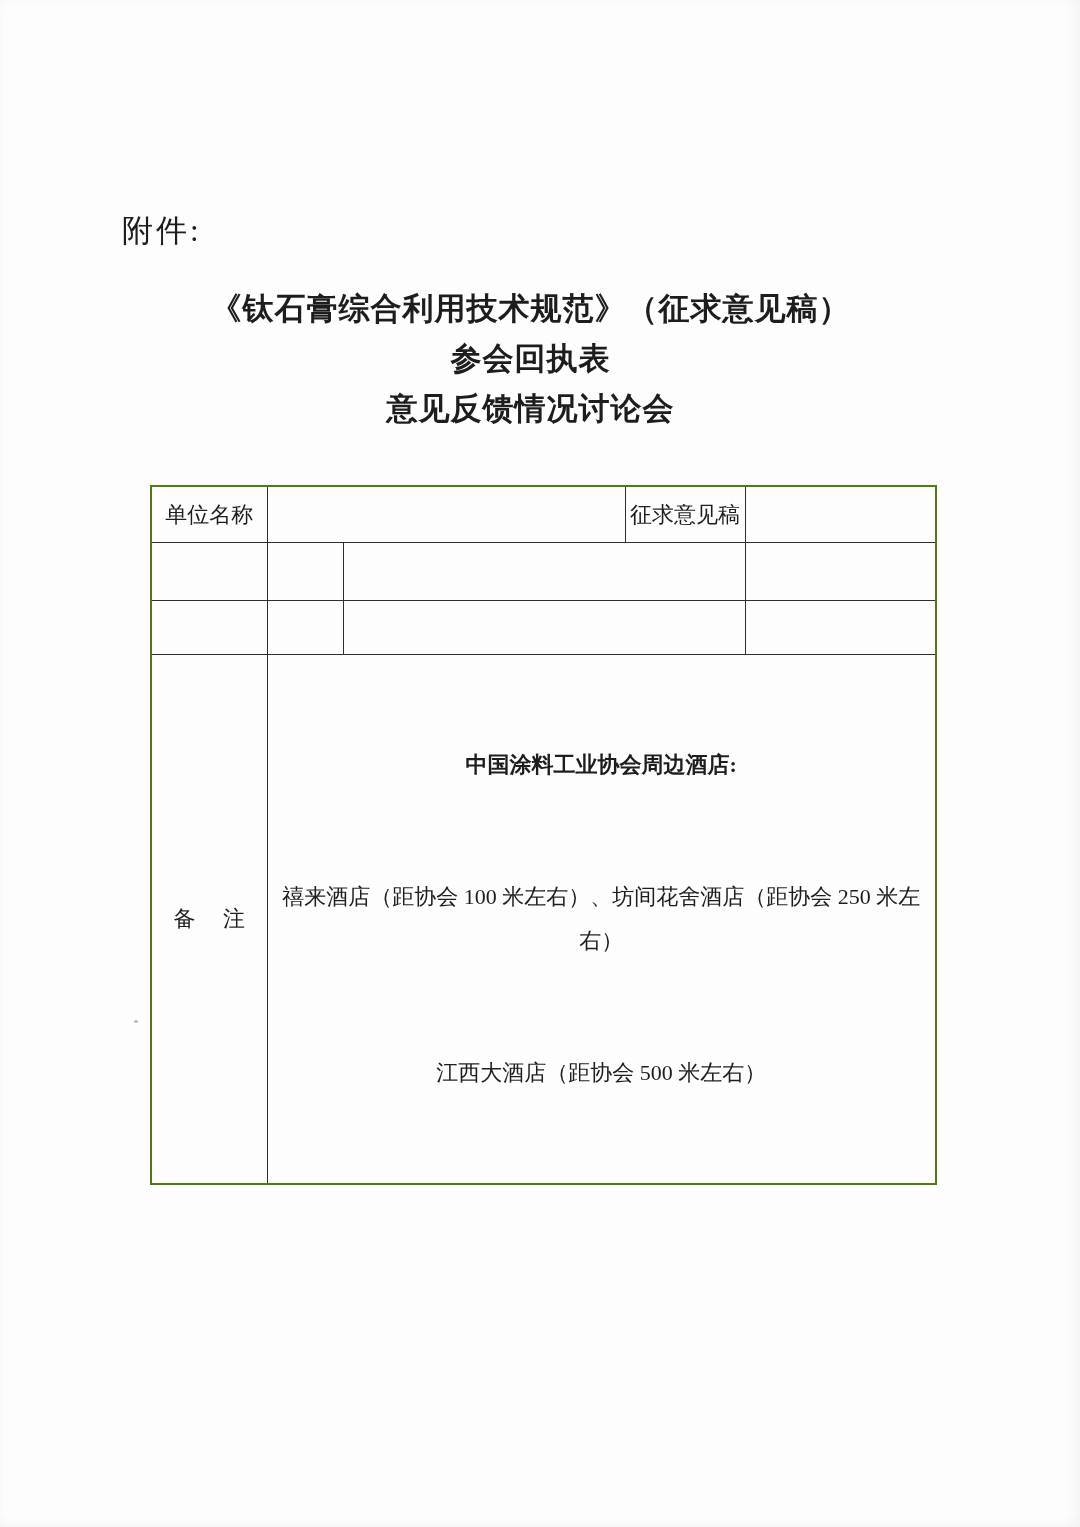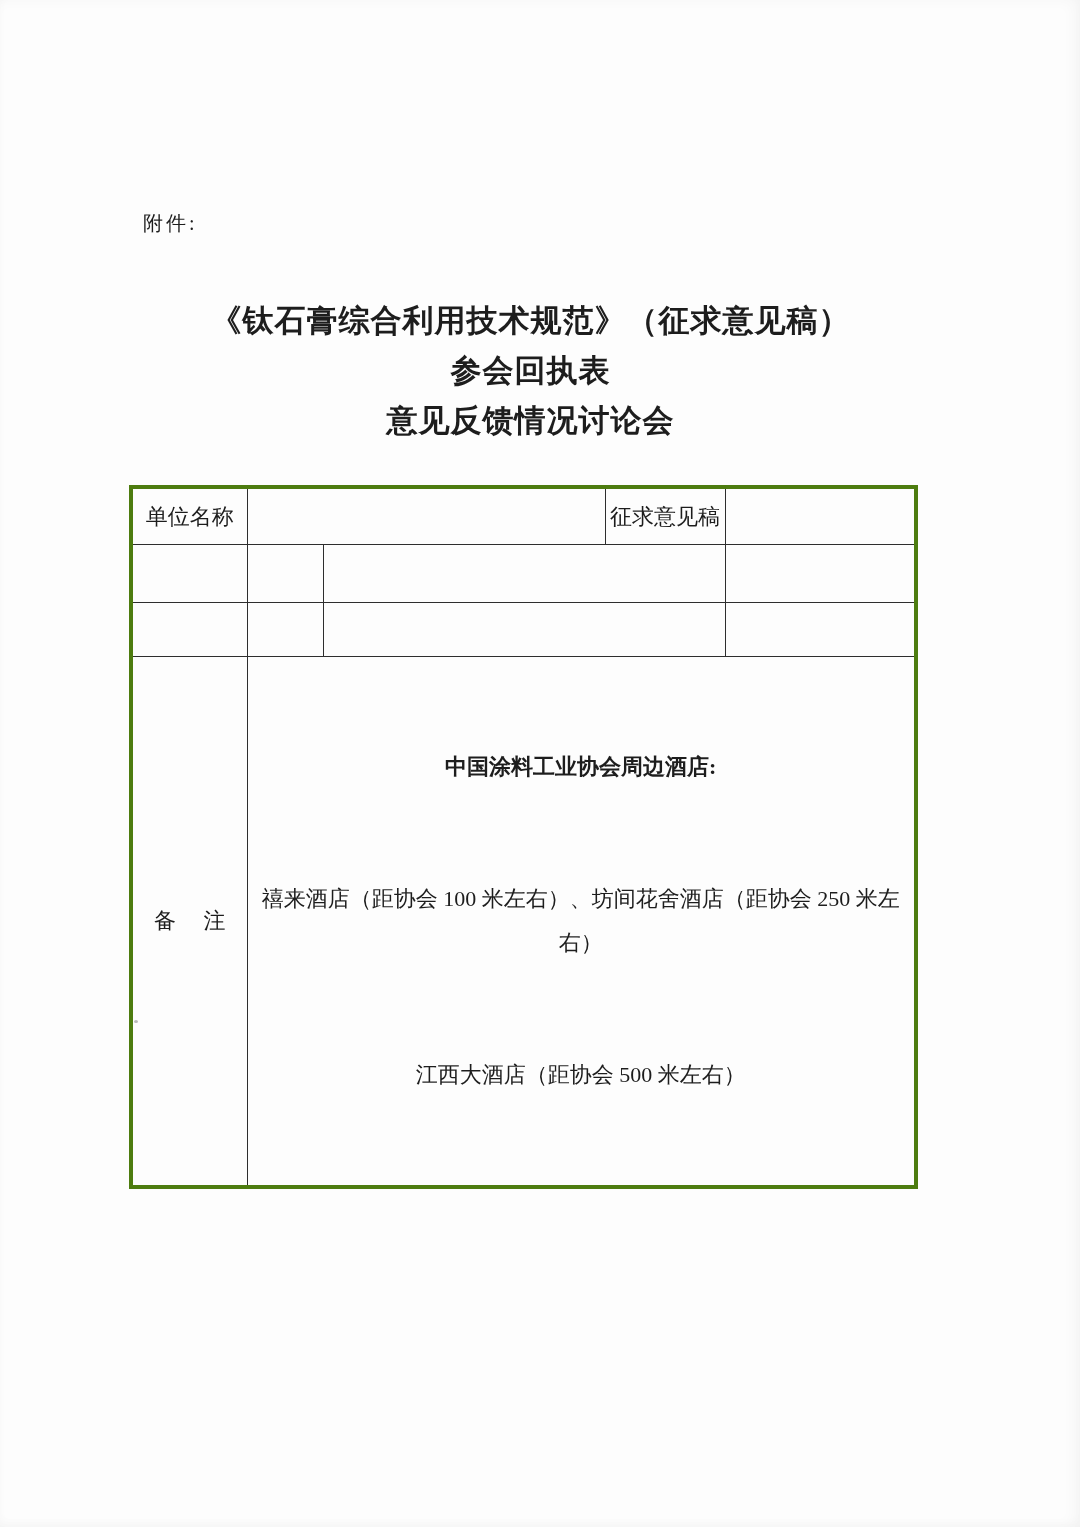--- a/index.html
+++ b/index.html
@@ -6,32 +6,32 @@
   .page{
     position:relative;
     width:1080px;height:1527px;
     background:#fdfdfd;
     font-family:"Liberation Serif","DejaVu Serif",serif;
     color:#1d1d1d;
     overflow:hidden;
     box-shadow:inset -6px 0 14px rgba(0,0,0,0.03), inset 0 -4px 10px rgba(0,0,0,0.02);
   }
   .attachment{
-    position:absolute;left:143px;top:210px;
-    font-size:20px;letter-spacing:3px;
+    position:absolute;left:122px;top:210px;
+    font-size:31px;letter-spacing:3px;
   }
   .title-block{
-    position:absolute;left:138px;top:296px;width:785px;
+    position:absolute;left:138px;top:284px;width:785px;
     text-align:center;font-weight:bold;font-size:31px;line-height:50px;
     letter-spacing:1px;
   }
   table.form{
-    position:absolute;left:129px;top:485px;width:785px;
+    position:absolute;left:150px;top:485px;width:785px;
     border-collapse:collapse;table-layout:fixed;
-    border:4px solid #4d7c0f;
+    border:2px solid #4d7c0f;
   }
   table.form td{
     border:1px solid #2e2e2e;
     font-size:22px;
     text-align:center;
     vertical-align:middle;
     padding:0;
     white-space:pre-wrap;
     overflow:hidden;
   }

